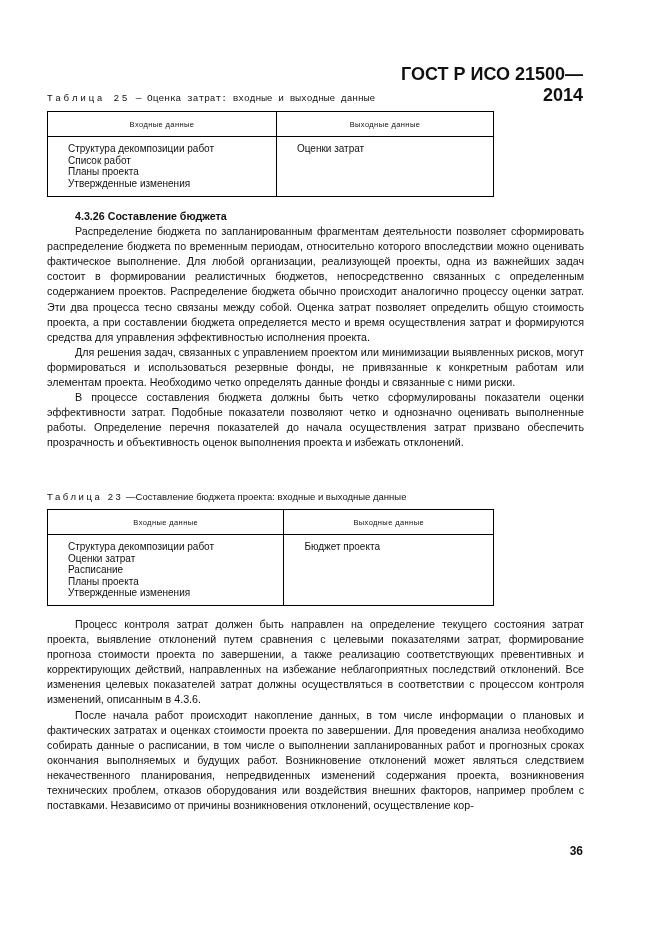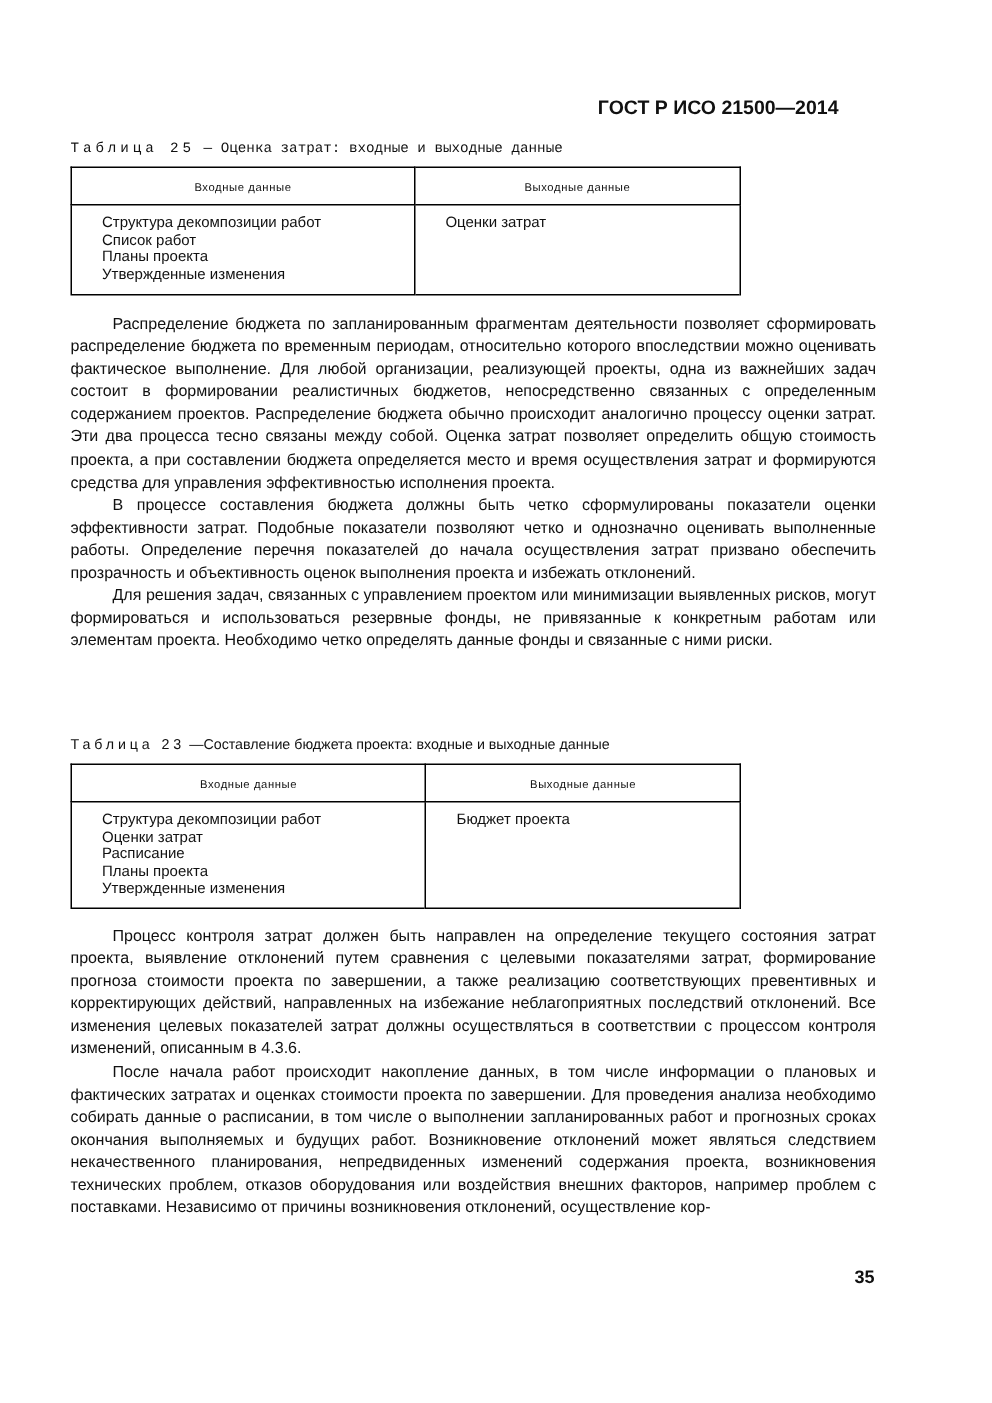--- a/index.html
+++ b/index.html
@@ -1,19 +1,19 @@
 <!DOCTYPE html>
 <html><head>
 <meta charset="utf-8">
 <style>
   html, body { margin: 0; padding: 0; background: #ffffff; }
   body { width: 661px; height: 935px; position: relative; overflow: hidden;
          font-family: "Liberation Sans", sans-serif; color: #111; }
   .abs { position: absolute; }
-  .header-code { left: 376px; top: 64px; width: 183px; text-align: right; font-weight: bold; font-size: 13px; }
+  .header-code { left: 400px; top: 64px; width: 183px; text-align: right; font-weight: bold; font-size: 18px; }
   .caption { left: 47px; font-size: 9.5px; white-space: nowrap; }
   .caption .lbl { letter-spacing: 2.6px; }
   table.doc { position: absolute; left: 47px; width: 447px; border-collapse: collapse; border: 1.6px solid #000; }
   table.doc th { font-weight: normal; font-size: 7.5px; letter-spacing: 0.4px; border: 1.6px solid #000; height: 24px; padding: 0; text-align: center; vertical-align: middle; }
   table.doc td { border-left: 1.6px solid #000; border-right: 1.6px solid #000; vertical-align: top; font-size: 10px; line-height: 11.6px; padding: 6px 0 0 20px; }
   table.doc td .line { display: block; }
   .text { left: 47px; width: 537px; font-size: 10.7px; line-height: 15.1px; text-align: justify; }
   .text p { margin: 0; text-indent: 28px; }
   .text h3 { margin: 0; font-size: 10.7px; font-weight: bold; padding-left: 28px; line-height: 15.1px; }
   .page-num { left: 540px; top: 844px; width: 43px; text-align: right; font-weight: bold; font-size: 12px; }
@@ -44,23 +44,24 @@
       <span class="line">Утвержденные изменения</span>
     </td>
     <td>
       <span class="line">Оценки затрат</span>
     </td>
   </tr>
 </tbody>
   </table>
 
 <div class="abs text" style="top:209px;">
+  <h3>4.3.26 Составление бюджета</h3>
   <p>Распределение бюджета по запланированным фрагментам деятельности позволяет сформировать распределение бюджета по временным периодам, относительно которого впоследствии можно оценивать фактическое выполнение. Для любой организации, реализующей проекты, одна из важнейших задач состоит в формировании реалистичных бюджетов, непосредственно связанных с определенным содержанием проектов. Распределение бюджета обычно происходит аналогично процессу оценки затрат. Эти два процесса тесно связаны между собой. Оценка затрат позволяет определить общую стоимость проекта, а при составлении бюджета определяется место и время осуществления затрат и формируются средства для управления эффективностью исполнения проекта.</p>
+  <p>Для решения задач, связанных с управлением проектом или минимизации выявленных рисков, могут формироваться и использоваться резервные фонды, не привязанные к конкретным работам или элементам проекта. Необходимо четко определять данные фонды и связанные с ними риски.</p>
   <p>В процессе составления бюджета должны быть четко сформулированы показатели оценки эффективности затрат. Подобные показатели позволяют четко и однозначно оценивать выполненные работы. Определение перечня показателей до начала осуществления затрат призвано обеспечить прозрачность и объективность оценок выполнения проекта и избежать отклонений.</p>
-  <p>Для решения задач, связанных с управлением проектом или минимизации выявленных рисков, могут формироваться и использоваться резервные фонды, не привязанные к конкретным работам или элементам проекта. Необходимо четко определять данные фонды и связанные с ними риски.</p>
 </div>
 
 <div class="abs caption" style="top:491px;">
   <span class="lbl">Таблица 23</span><span> —Составление бюджета проекта: входные и выходные данные</span>
 </div>
 <table class="doc" style="top:509px;">
   <colgroup>
       <col style="width:281px">
       <col style="width:256px">
     </colgroup>
@@ -82,13 +83,13 @@
     </td>
   </tr>
 </tbody>
   </table>
 
 <div class="abs text" style="top:617px;">
   <p>Процесс контроля затрат должен быть направлен на определение текущего состояния затрат проекта, выявление отклонений путем сравнения с целевыми показателями затрат, формирование прогноза стоимости проекта по завершении, а также реализацию соответствующих превентивных и корректирующих действий, направленных на избежание неблагоприятных последствий отклонений. Все изменения целевых показателей затрат должны осуществляться в соответствии с процессом контроля изменений, описанным в 4.3.6.</p>
   <p>После начала работ происходит накопление данных, в том числе информации о плановых и фактических затратах и оценках стоимости проекта по завершении. Для проведения анализа необходимо собирать данные о расписании, в том числе о выполнении запланированных работ и прогнозных сроках окончания выполняемых и будущих работ. Возникновение отклонений может являться следствием некачественного планирования, непредвиденных изменений содержания проекта, возникновения технических проблем, отказов оборудования или воздействия внешних факторов, например проблем с поставками. Независимо от причины возникновения отклонений, осуществление кор-</p>
 </div>
 
-<div class="abs page-num">35</div>
+<div class="abs page-num">36</div>
 
 </body></html>

